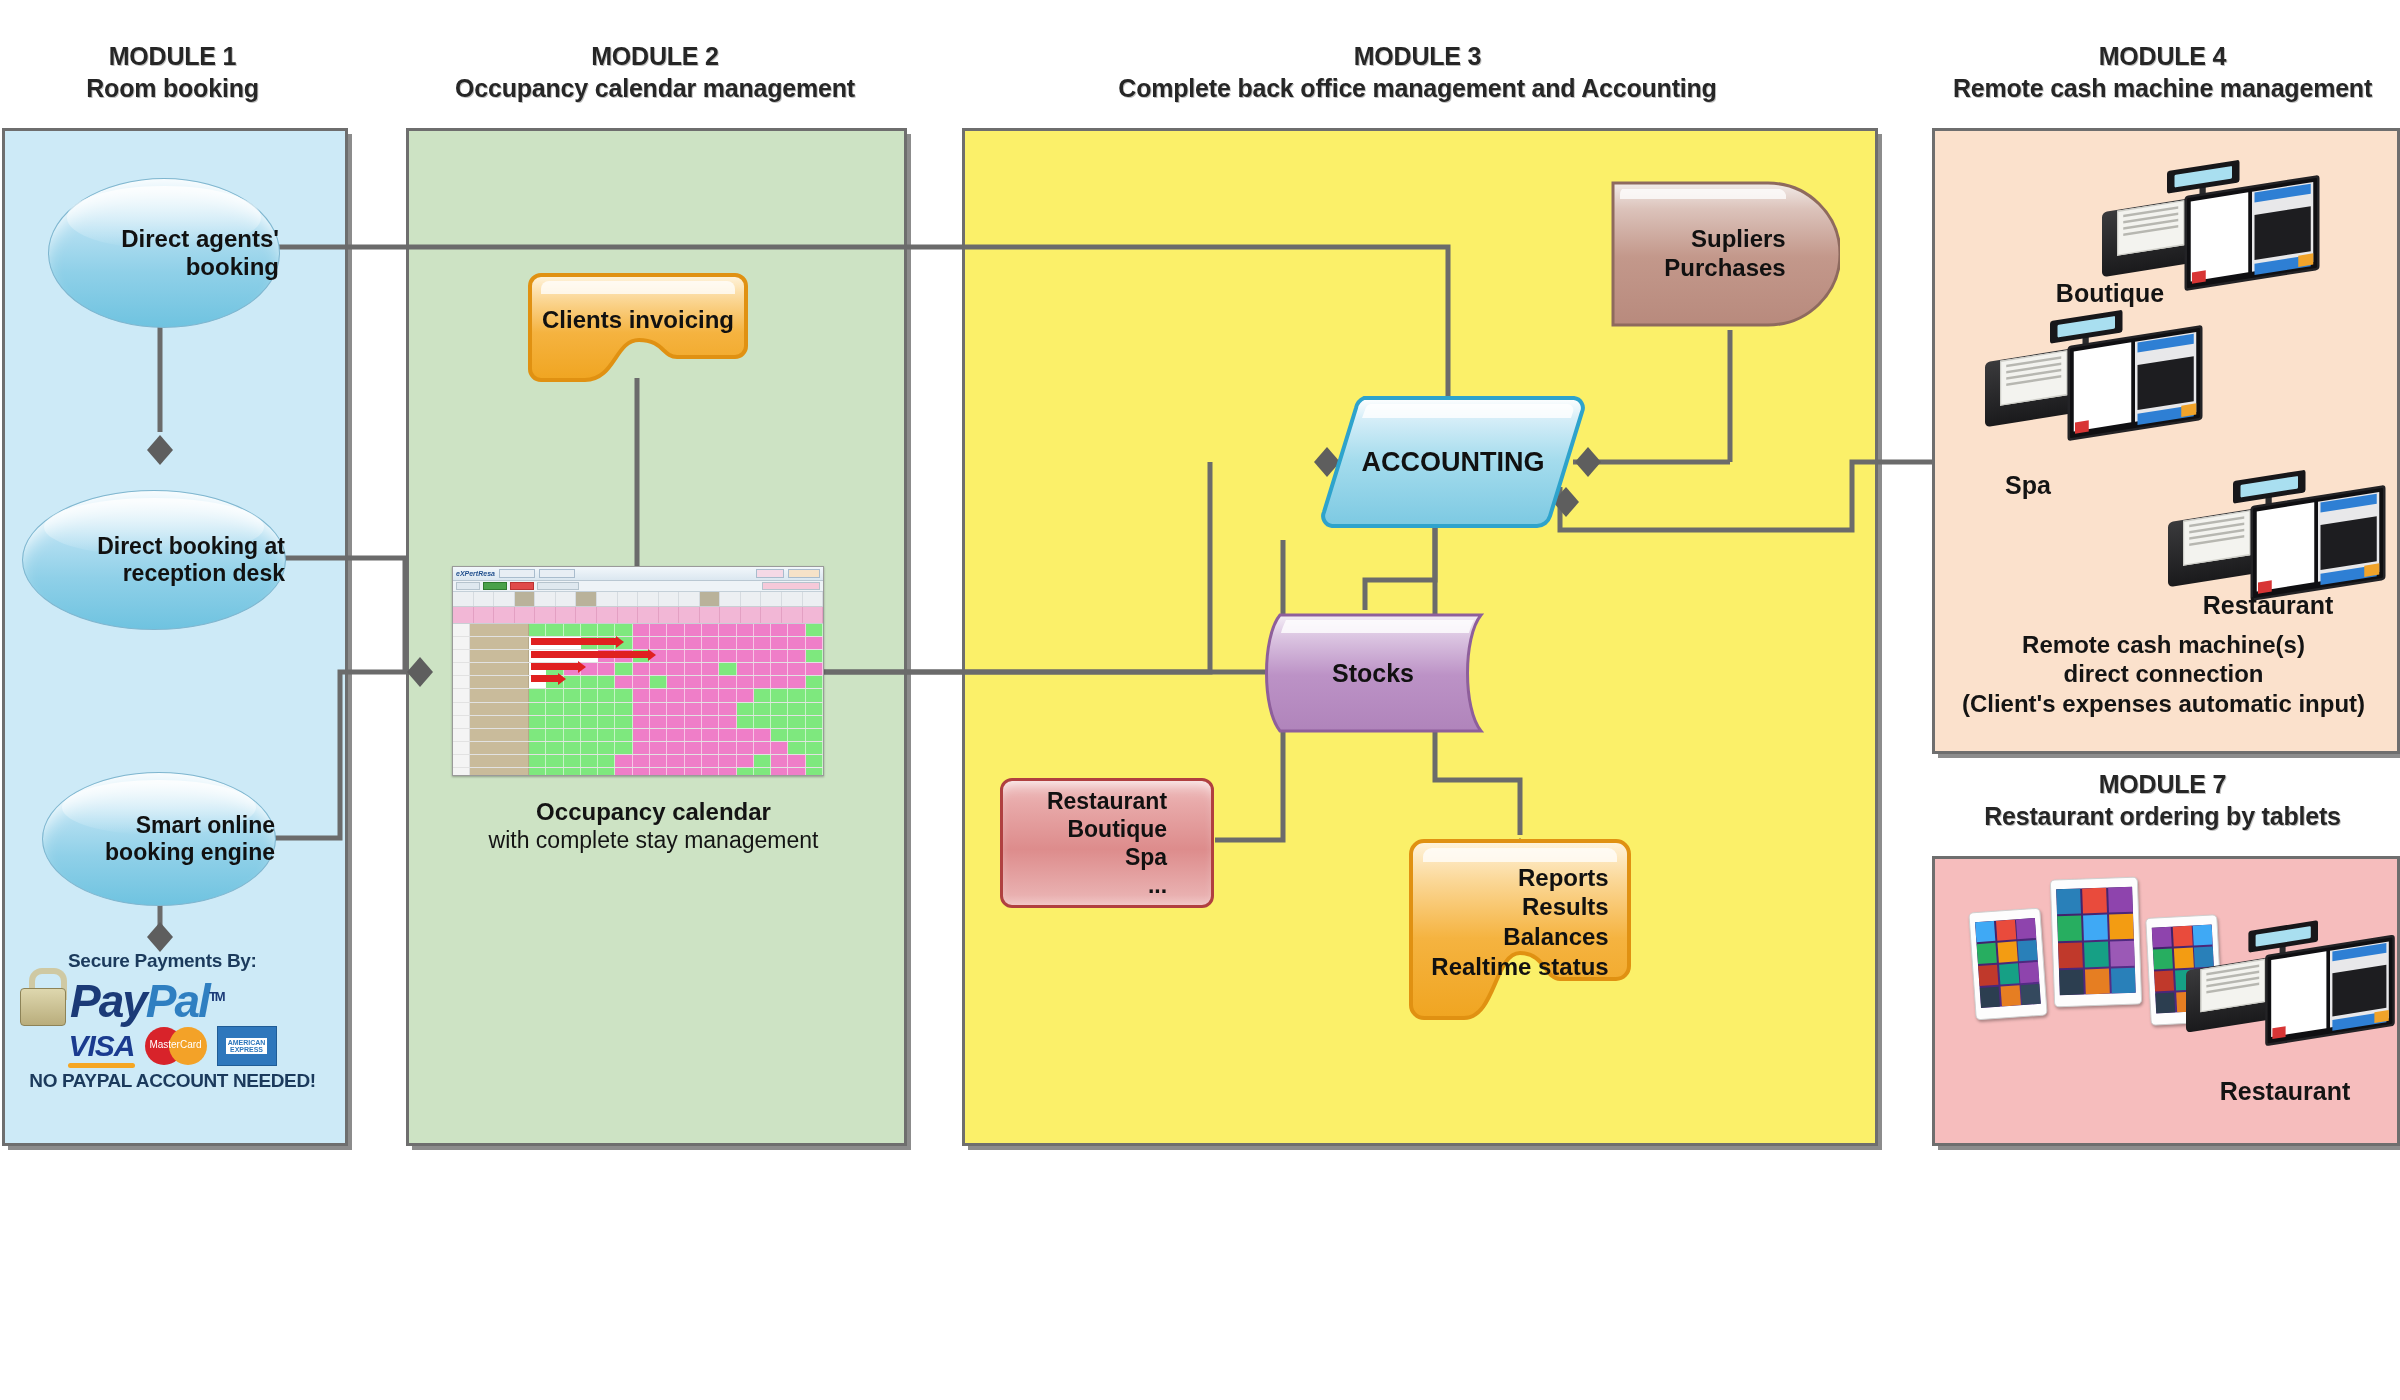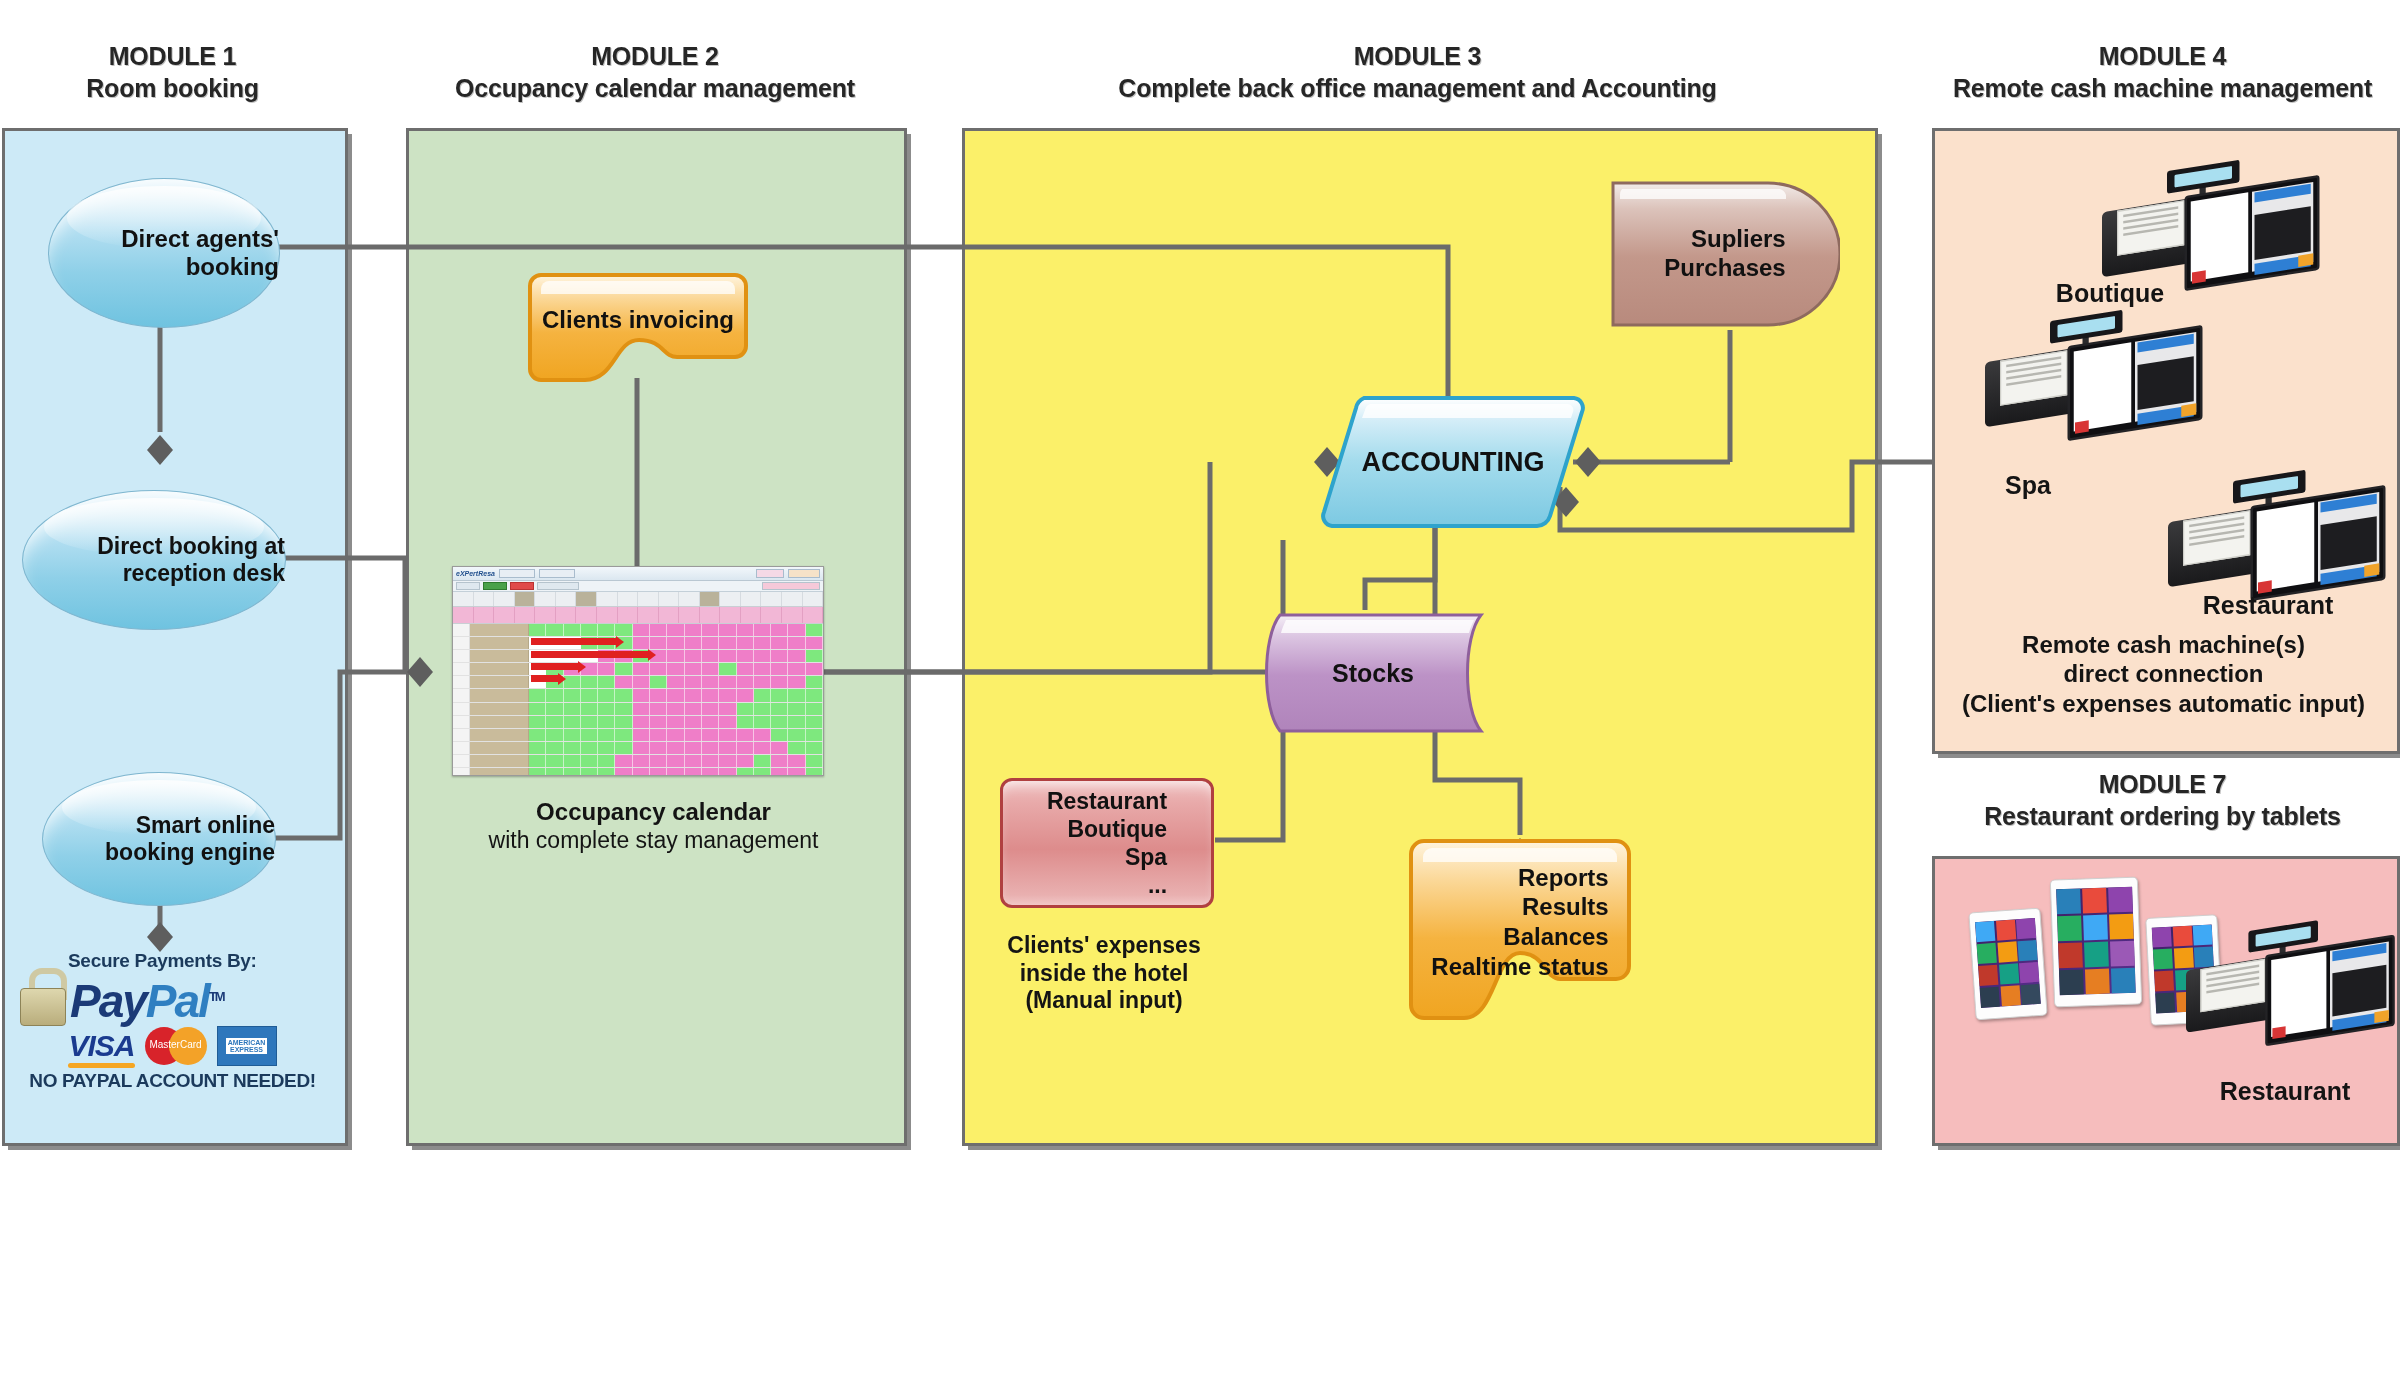--- a/index.html
+++ b/index.html
@@ -693,25 +693,20 @@
 
   <div class="node redbox" style="left:1000px;top:778px;width:208px;height:124px;font-size:23px;line-height:1.22;">
     <span>
       <span>Restaurant</span><br>
       <span>Boutique</span><br>
       <span>Spa</span><br>
       <span>...</span>
     </span>
   </div>
 
-  <div class="cap" style="left:960px;top:932px;width:288px;font-size:23px;">
-    <div>Clients' expenses</div>
-    <div>inside the hotel</div>
-    <div>(Manual input)</div>
-  </div>
 
   <div class="reg" style="left:2102px;top:168px;width:180px;height:110px;transform:scale(1.25);transform-origin:left top;">
     <div class="base"></div>
       <div class="paper">
         <i></i>
         <i></i>
         <i></i>
         <i></i>
       </div>
     <div class="pole"></div>

